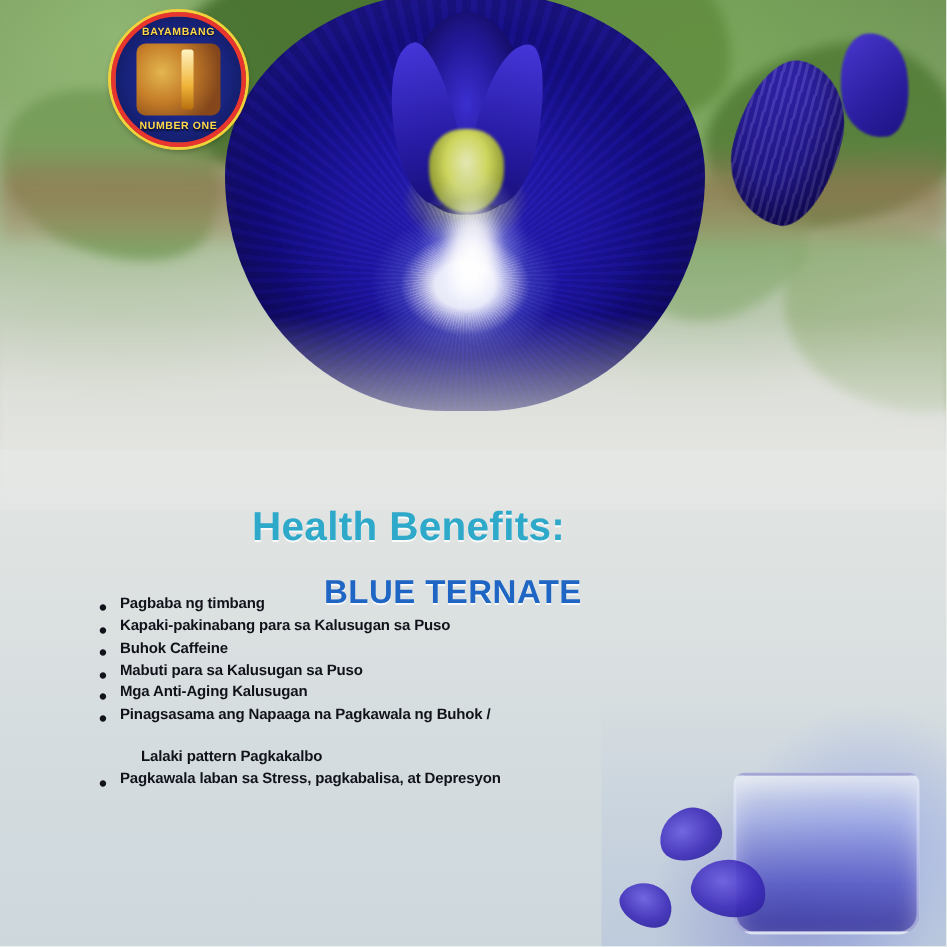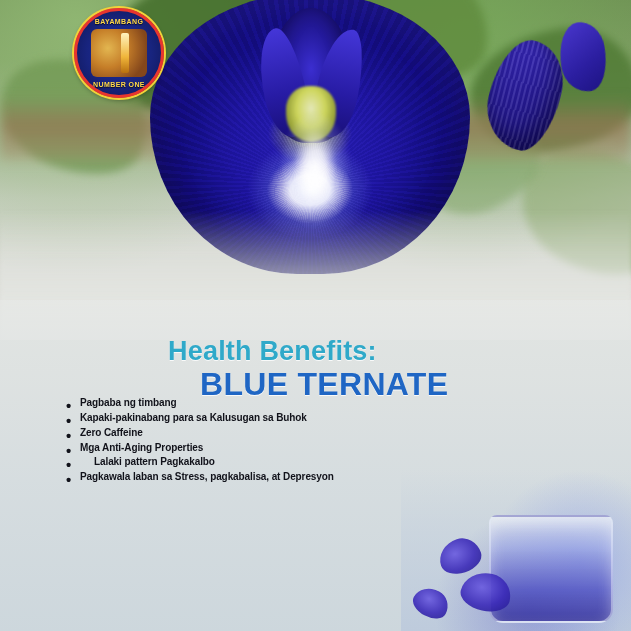--- a/index.html
+++ b/index.html
@@ -267,23 +267,23 @@
     margin: 0;
     padding-left: 168px;
     font-size: 27px;
     font-weight: bold;
     color: #2fa9c9;
     letter-spacing: 0.2px;
     text-shadow: 0 1px 0 rgba(255,255,255,0.8);
     line-height: 1.12;
   }
   .title-2 {
-    margin: 0;
+    margin: 16px;
     padding-left: 200px;
-    font-size: 32px;
+    font-size: 22px;
     font-weight: bold;
     color: #1f66c4;
     letter-spacing: 0.3px;
     text-shadow: 0 1px 0 rgba(255,255,255,0.8);
     line-height: 1.15;
   }
   .benefits {
     position: absolute;
     left: 66px;
     top: 96px;
@@ -305,20 +305,21 @@
     content: "\2022";
     position: absolute;
     left: 0;
     top: -1px;
     font-size: 15px;
     color: #11121a;
   }
   .benefits li .cont {
     display: block;
     padding-left: 14px;
+    margin-top: 13px;
   }
 </style>
 </head>
 <body>
 
 <div id="poster">
 
   <div class="photo">
     <div class="leaf l1"></div>
     <div class="leaf l2"></div>
@@ -361,24 +362,26 @@
       <div class="petal-float pf3"></div>
     </div>
 
     <div class="title-wrap">
       <h1 class="title-1">Health Benefits:</h1>
       <h2 class="title-2">BLUE TERNATE</h2>
     </div>
 
     <ul class="benefits">
       <li><span>Pagbaba ng timbang</span></li>
-      <li><span>Kapaki-pakinabang para sa Kalusugan sa Buhok</span></li>
-      <li><span>Zero Caffeine</span></li>
-      <li><span>Mga Anti-Aging Properties</span></li>
+      <li><span>Kapaki-pakinabang para sa Kalusugan sa Puso</span></li>
+      <li><span>Buhok Caffeine</span></li>
+      <li><span>Mabuti para sa Kalusugan sa Puso</span></li>
+      <li><span>Mga Anti-Aging Kalusugan</span></li>
       <li>
+        <span>Pinagsasama ang Napaaga na Pagkawala ng Buhok /</span>
         <span class="cont">Lalaki pattern Pagkakalbo</span>
       </li>
       <li><span>Pagkawala laban sa Stress, pagkabalisa, at Depresyon</span></li>
 
     </ul>
   </div>
 
 </div>
 
 </body></html>

